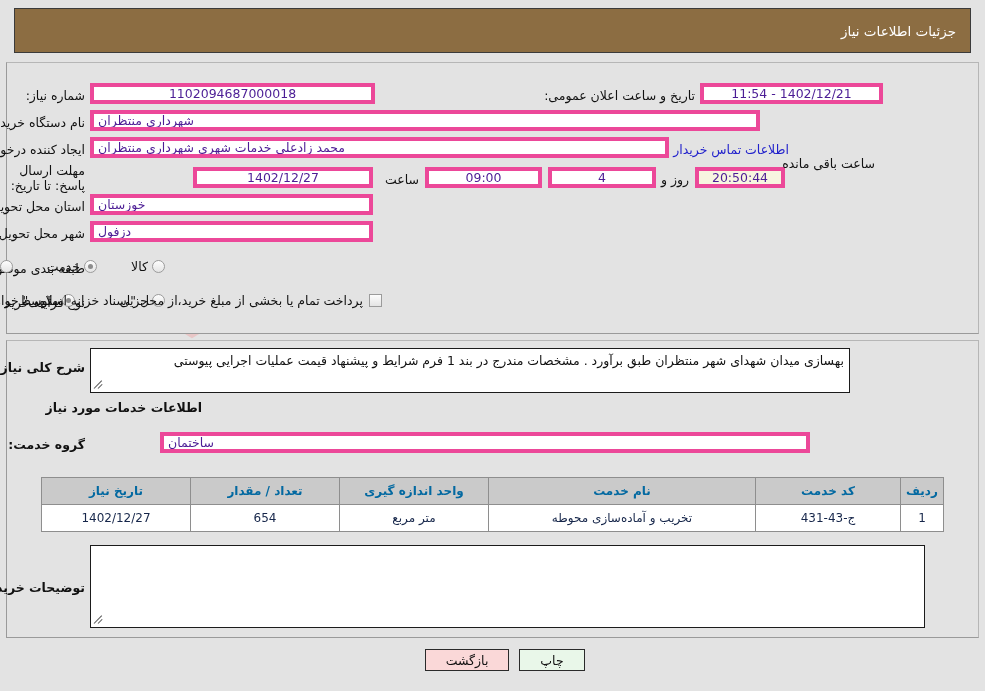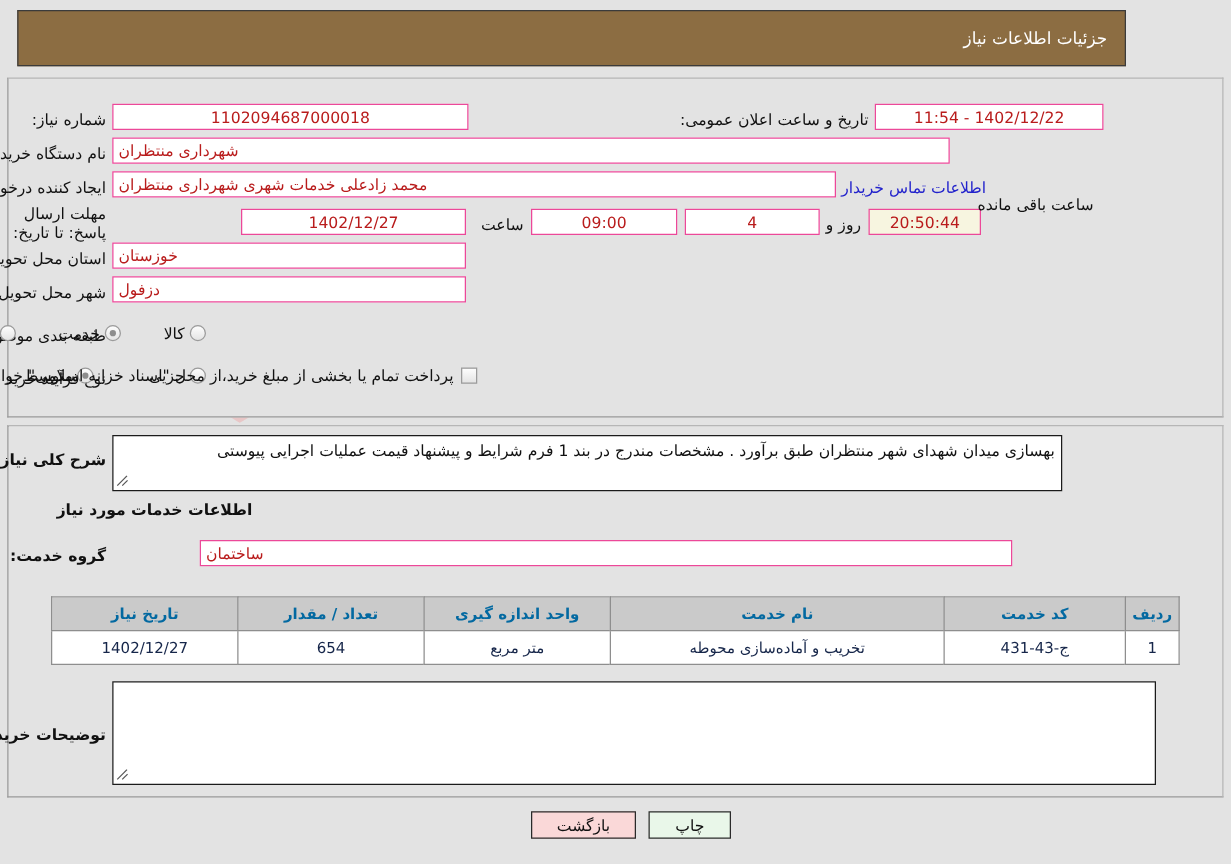--- a/index.html
+++ b/index.html
@@ -24,21 +24,21 @@
     left: 0; top: 0; right: 0; bottom: 0;
     pointer-events: none;
     z-index: 0;
   }
   #watermark svg { position: absolute; left: 150px; top: 215px; }
 
   
   .title-bar {
     position: absolute;
     left: 14px; top: 8px;
-    width: 887px; height: 45px;
+    width: 957px; height: 45px;
     background: #8c6d42;
     border: 1px solid #3b3b3b;
     box-sizing: border-box;
     display: flex;
     align-items: center;
     justify-content: flex-start;
     padding-right: 14px;
   }
   .title-bar .t {
     color: #ffffff;
@@ -67,24 +67,24 @@
     text-align: right;
     z-index: 3;
   }
   .lbl.bold { font-weight: bold; }
   .lbl.link { color: #2222cc; }
   .lbl.wrap { white-space: normal; line-height: 15px; }
 
   .fld {
     position: absolute;
     background: #ffffff;
-    border: 1px solid #ec4899;
+    border: 4px solid #ec4899;
     box-sizing: border-box;
     font-size: 12.5px;
-    color: #b91c1c;
+    color: #4c1d95;
     line-height: 18px;
     padding: 0 4px;
     white-space: nowrap;
     overflow: hidden;
     z-index: 3;
     height: 21px;
     display: flex;
     align-items: center;
   }
   .fld.center  { justify-content: center; }
@@ -214,21 +214,21 @@
   <div class="title-bar">
     <span class="t">جزئیات اطلاعات نیاز</span>
   </div>
 
   <div class="panel" id="panel-top"></div>
 
   <div class="lbl" style="right:900px; top:88px;">شماره نیاز:</div>
   <div class="fld center" style="right:610px; top:83px; width:285px;">1102094687000018</div>
 
   <div class="lbl" style="right:290px; top:88px;">تاریخ و ساعت اعلان عمومی:</div>
-  <div class="fld center" style="right:102px; top:83px; width:183px;">1402/12/22 - 11:54</div>
+  <div class="fld center" style="right:102px; top:83px; width:183px;">1402/12/21 - 11:54</div>
 
   <div class="lbl" style="right:900px; top:115px;">نام دستگاه خریدار:</div>
   <div class="fld right" style="right:225px; top:110px; width:670px;">شهرداری منتظران</div>
 
   <div class="lbl" style="right:900px; top:142px;">ایجاد کننده درخواست:</div>
   <div class="fld right" style="right:316px; top:137px; width:579px;">محمد زادعلی خدمات شهری  شهرداری منتظران</div>
   <div class="lbl link" style="right:196px; top:142px; cursor:pointer;">اطلاعات تماس خریدار</div>
 
   <div class="lbl wrap" style="right:900px; top:163px; width:88px;">مهلت ارسال پاسخ: تا تاریخ:</div>
   <div class="fld center" style="right:612px; top:167px; width:180px;">1402/12/27</div>

